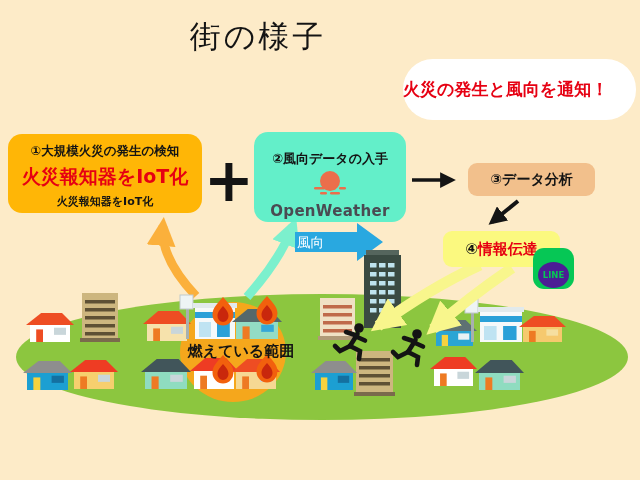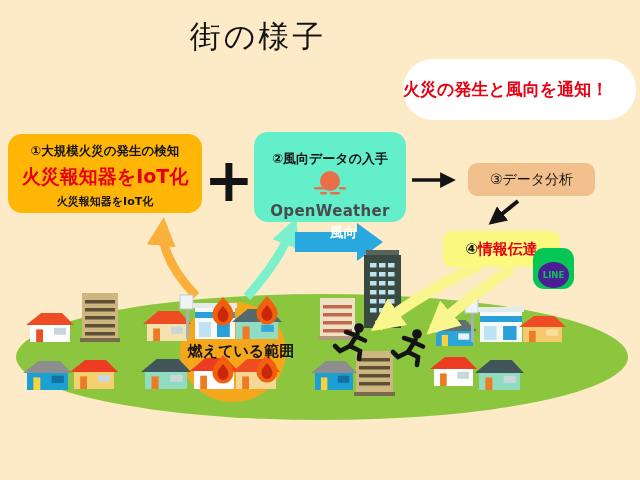--- a/index.html
+++ b/index.html
@@ -15,30 +15,30 @@
   .box1 .h{font-size:12.5px;font-weight:bold;color:#141414;margin-bottom:4px}
   .box1 .m{font-size:19px;font-weight:bold;color:#E60012;margin-bottom:4px}
   .box1 .s{font-size:11px;font-weight:bold;color:#141414}
   .plus{left:203px;top:140px;width:52px;height:80px;display:flex;align-items:center;justify-content:center;
         font-size:60px;font-weight:bold;color:#141414}
   .box2{left:254px;top:132px;width:152px;height:90px;background:#63EFC9;border-radius:14px;text-align:center;padding-top:18px}
   .box2 .h{font-size:13px;font-weight:bold;color:#141414}
   .ow-logo{margin:2px auto 0;width:120px}
   .ow-text{font-size:15px;font-weight:bold;color:#4A4A52;letter-spacing:.3px}
   .box3{left:468px;top:163px;width:127px;height:33px;background:#F2C08C;border-radius:9px;
-        display:flex;align-items:center;justify-content:center;font-size:14px;font-weight:normal;color:#141414}
+        display:flex;align-items:center;justify-content:center;font-size:14px;font-weight:bold;color:#141414}
   .box4{left:443px;top:231px;width:117px;height:36px;background:#FBF97F;border-radius:9px;
         display:flex;align-items:center;justify-content:center;font-size:15px;font-weight:bold}
   .box4 .num{color:#141414}
   .box4 .lbl{color:#E60012}
   .line-icon{left:533px;top:248px;width:41px;height:41px;background:#06C755;border-radius:11px}
   .line-bubble{position:absolute;left:5px;top:14px;width:31px;height:26px;background:#4c1d95;border-radius:50%;
                display:flex;align-items:center;justify-content:center;font-size:8.5px;font-weight:bold;color:#06C755}
   .line-tail{position:absolute;left:9px;top:27px;width:8px;height:8px;background:#fff;transform:rotate(35deg)}
-  .wind-label{left:297px;top:224px;width:60px;text-align:right;color:#fff;font-weight:bold;font-size:13.5px}
+  .wind-label{left:297px;top:234px;width:60px;text-align:left;color:#fff;font-weight:normal;font-size:13.5px}
   .burn-label{left:176px;top:342px;width:130px;text-align:center;color:#141414;font-weight:bold;font-size:15px}
 </style>
 </head>
 <body>
 
 <div id="stage">
 
   <svg id="scene" width="640" height="480" viewBox="0 0 640 480">
     <defs>
       <marker id="mBlack" markerWidth="4.5" markerHeight="4.5" refX="3.4" refY="2.25" orient="auto">

